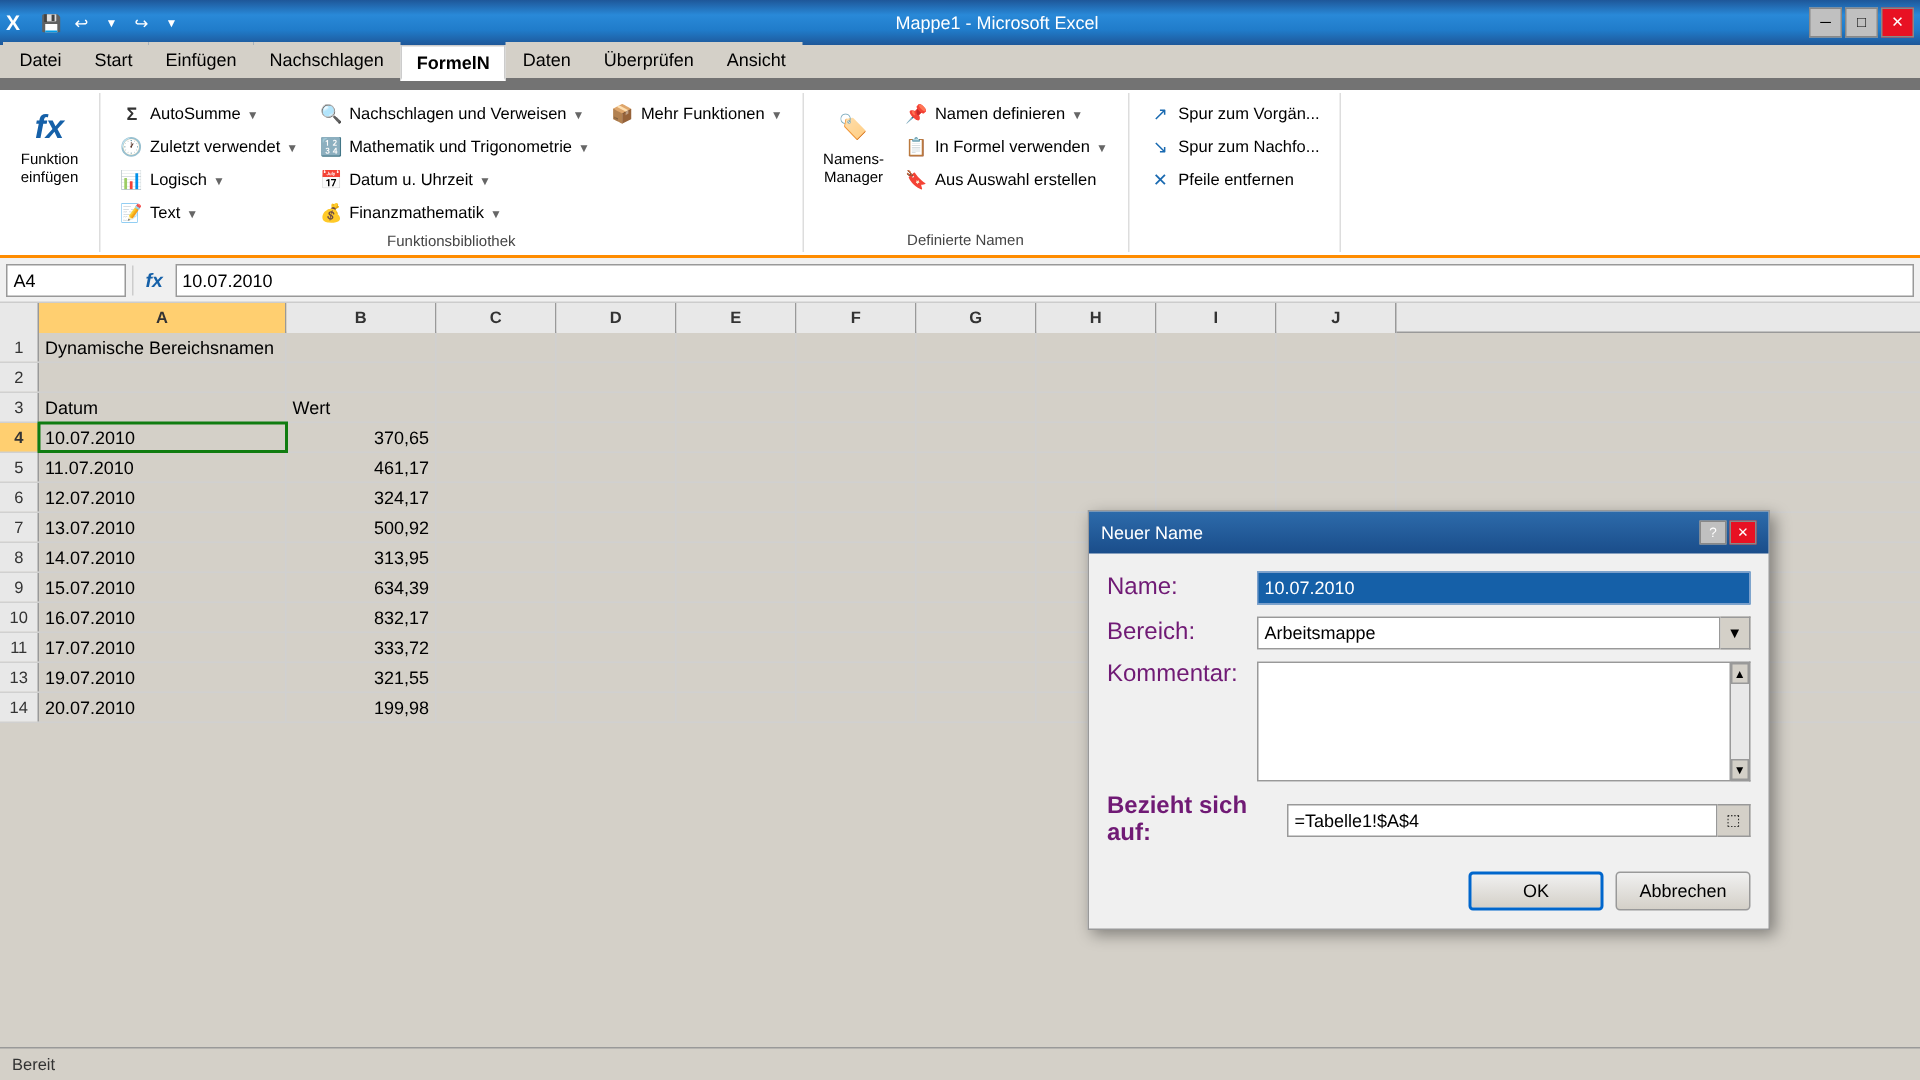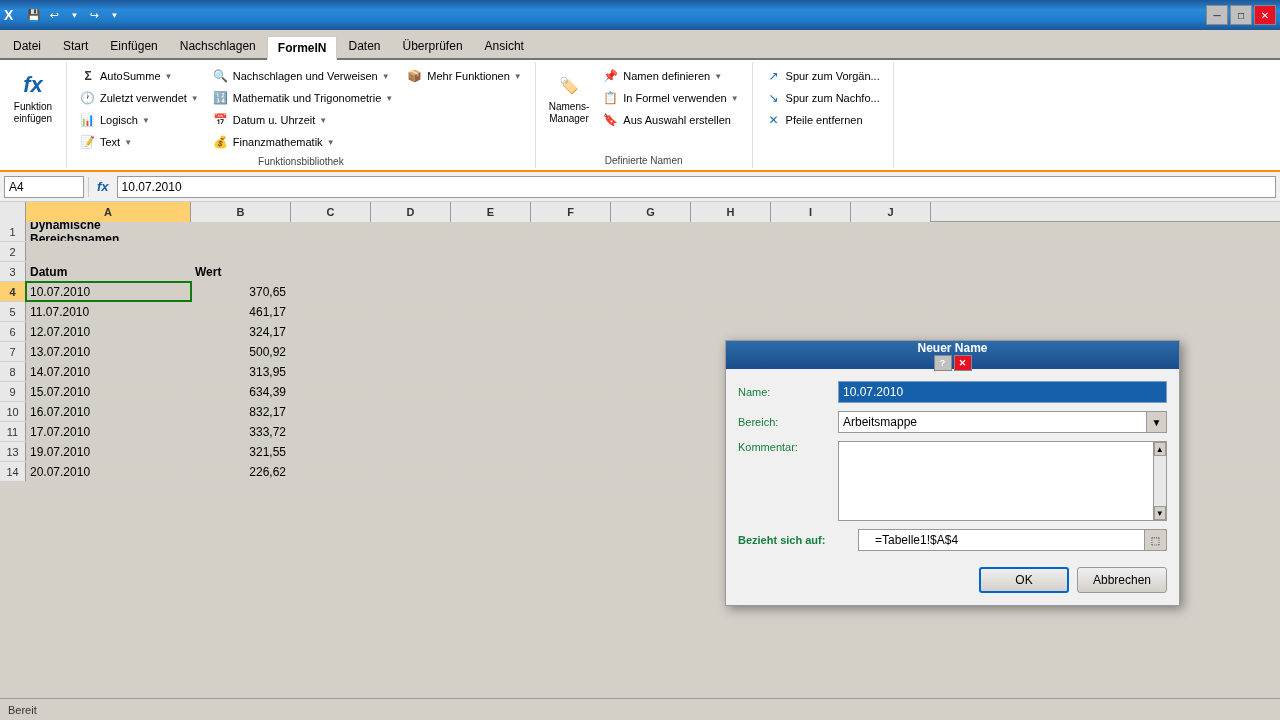--- a/index.html
+++ b/index.html
@@ -70,21 +70,21 @@
       color: white;
     }
 
     
     #ribbon-tabs {
       height: 30px;
       background: #d4d0c8;
       display: flex;
       align-items: flex-end;
       padding-left: 2px;
-      border-bottom: 2px solid #737373;
+      border-bottom: 8px solid #737373;
     }
     .ribbon-tab {
       padding: 4px 10px;
       font-size: 12px;
       cursor: pointer;
       border: 1px solid transparent;
       background: #d4d0c8;
       height: 24px;
       display: flex;
       align-items: center;
@@ -285,21 +285,21 @@
       padding: 0 4px;
       font-size: 12px;
       overflow: hidden;
     }
     .cell.active {
       outline: 2px solid #107c10;
       outline-offset: -1px;
       z-index: 1;
     }
     .cell-right { justify-content: flex-end; }
-    .cell-bold { font-weight: bold; }
+    .cell-bold { font-weight: normal; }
 
     
     #dialog-overlay {
       position: absolute;
       top: 0; left: 0; right: 0; bottom: 0;
       z-index: 100;
       pointer-events: none;
     }
     #dialog {
       position: absolute;
@@ -313,22 +313,21 @@
     }
     #dialog-title-bar {
       height: 28px;
       background: linear-gradient(to bottom, #2d6bab, #1a4d8a);
       display: flex;
       align-items: center;
       justify-content: space-between;
       padding: 0 8px;
       color: white;
       font-size: 12px;
-      font-weight: bold;
-      flex-direction: column;
+      font-weight: normal;
     }
     #dialog-title-controls {
       display: flex;
       gap: 2px;
     }
     .dialog-ctrl-btn {
       width: 18px; height: 16px;
       background: #c0c0c0;
       border: 1px solid #888;
       display: flex; align-items: center; justify-content: center;
@@ -340,22 +339,22 @@
     #dialog-body {
       padding: 12px;
     }
     .dialog-row {
       display: flex;
       align-items: center;
       margin-bottom: 8px;
     }
     .dialog-label {
       width: 100px;
-      font-size: 11px;
-      color: #15803d;
+      font-size: 16px;
+      color: #701a75;
     }
     .dialog-input {
       flex: 1;
       height: 22px;
       border: 1px solid #7a9fcb;
       padding: 2px 4px;
       font-size: 12px;
       background: white;
     }
     .dialog-input.highlighted {
@@ -426,21 +425,21 @@
       flex: 1;
       display: flex;
       align-items: center;
     }
     .refers-input {
       flex: 1;
       height: 22px;
       border: 1px solid #999;
       background: white;
       font-size: 12px;
-      padding: 2px 16px;
+      padding: 2px 4px;
     }
     .refers-btn {
       width: 22px;
       height: 22px;
       background: #d4d0c8;
       border: 1px solid #999;
       border-left: none;
       display: flex; align-items: center; justify-content: center;
       cursor: pointer;
       font-size: 10px;
@@ -488,20 +487,21 @@
   <div id="title-bar-left">
     <div style="color:white;font-weight:bold;font-size:14px;margin-right:4px;">X</div>
     <div id="quick-access">
       <button class="qa-btn">💾</button>
       <button class="qa-btn">↩</button>
       <button class="qa-btn" style="font-size:8px;">▼</button>
       <button class="qa-btn">↪</button>
       <button class="qa-btn" style="font-size:8px;">▼</button>
     </div>
   </div>
+  <div id="title-bar-title">Mappe1 - Microsoft Excel</div>
   <div id="title-bar-controls">
     <div class="title-btn">─</div>
     <div class="title-btn">□</div>
     <div class="title-btn close">✕</div>
   </div>
 </div>
 
 <div id="ribbon-tabs">
   <div class="ribbon-tab">Datei</div>
   <div class="ribbon-tab">Start</div>
@@ -808,21 +808,21 @@
       <div class="cell col-e"></div>
       <div class="cell col-f"></div>
       <div class="cell col-g"></div>
       <div class="cell col-h"></div>
       <div class="cell col-i"></div>
       <div class="cell col-j"></div>
     </div>
     <div class="grid-row">
       <div class="row-num">14</div>
       <div class="cell col-a">20.07.2010</div>
-      <div class="cell col-b cell-right">226,62</div>
+      <div class="cell col-b cell-right">199,98</div>
       <div class="cell col-c"></div>
       <div class="cell col-d"></div>
       <div class="cell col-e"></div>
       <div class="cell col-f"></div>
       <div class="cell col-g"></div>
       <div class="cell col-h"></div>
       <div class="cell col-i"></div>
       <div class="cell col-j"></div>
     </div>
   </div>

